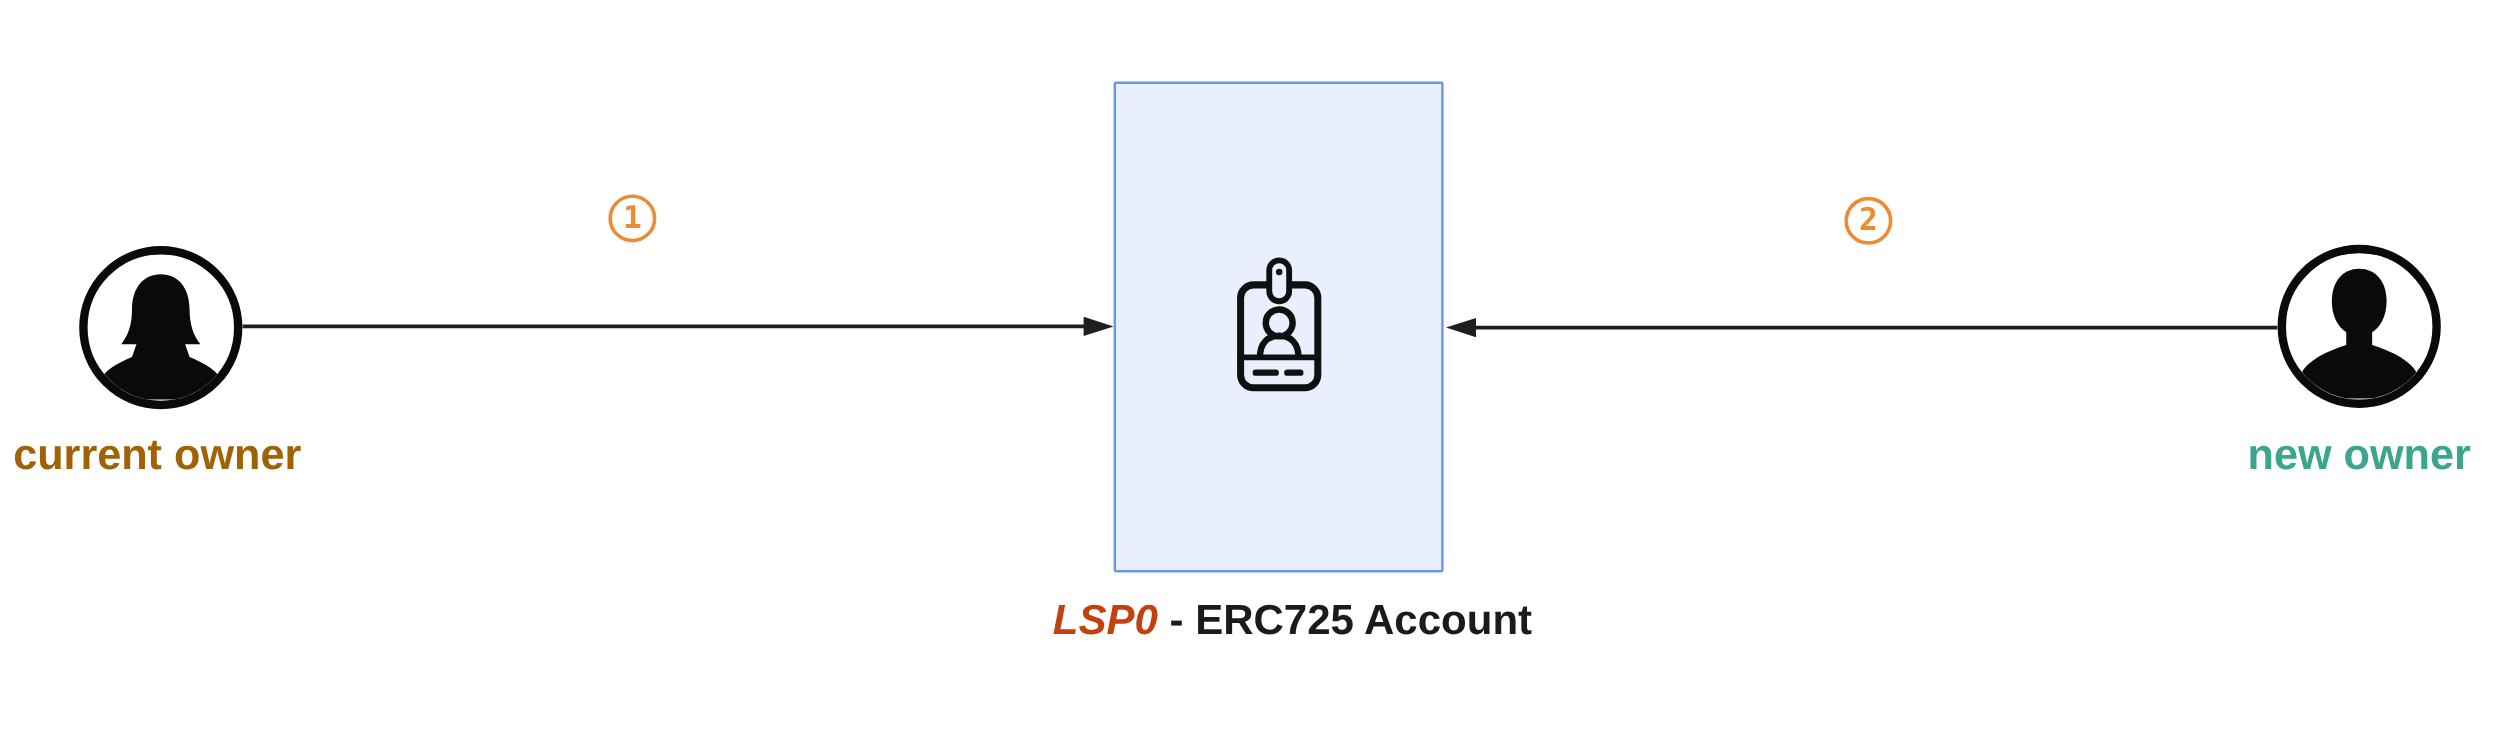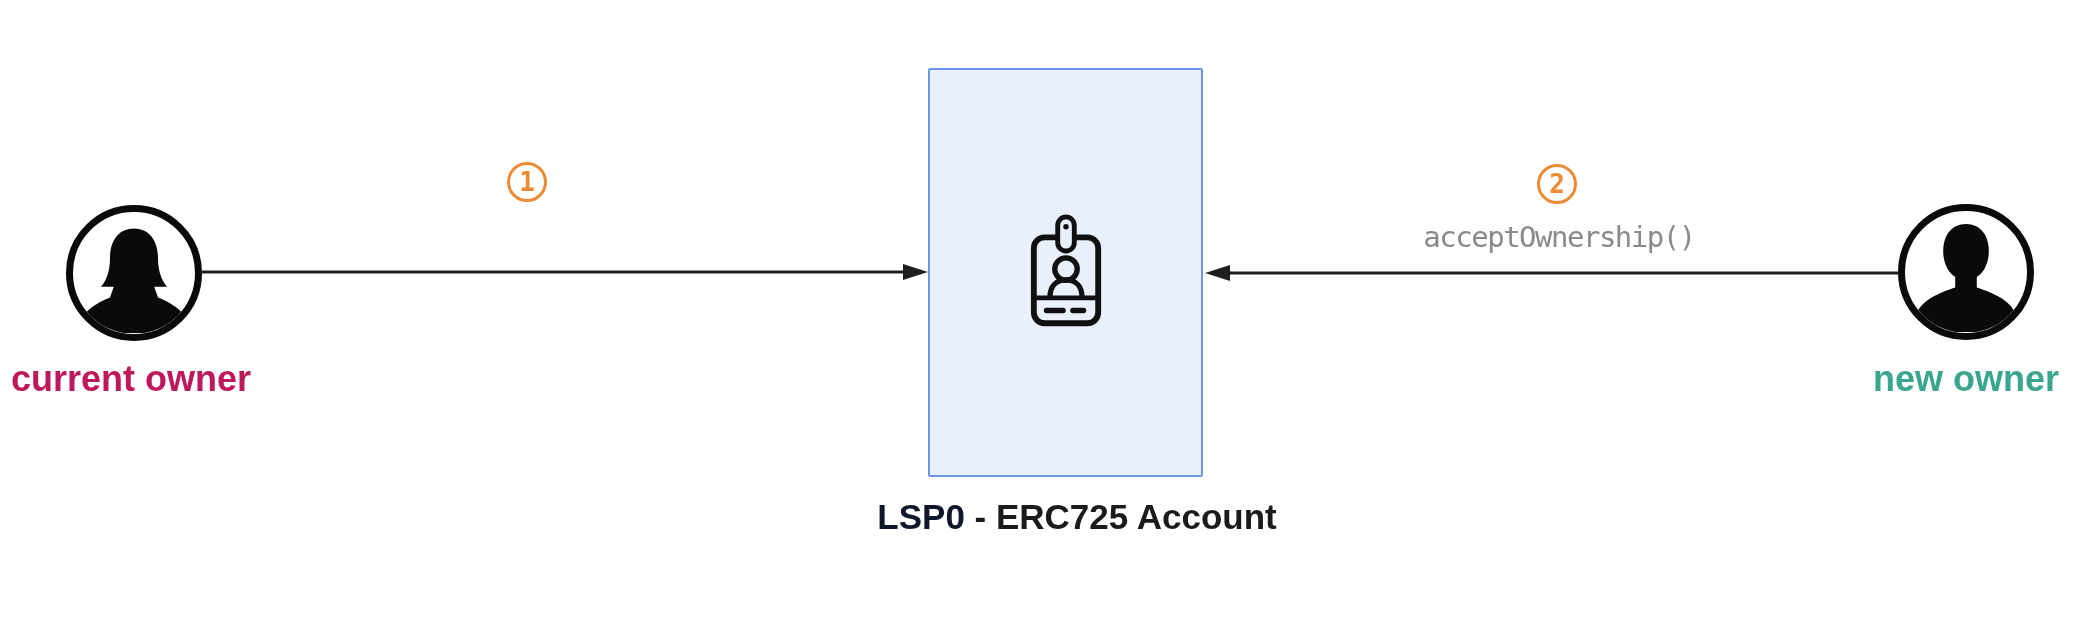--- a/index.html
+++ b/index.html
@@ -9,21 +9,21 @@
   
   .avatar{position:absolute;width:136px;height:136px;border:7px solid #0a0a0a;border-radius:50%;
           background:#ffffff;overflow:hidden;box-sizing:border-box;}
   .avatar svg{display:block;width:120px;height:120px;margin:1px;}
   .avatar-left{left:66px;top:205px;}
   .avatar-right{left:1898px;top:204px;}
 
   
   .actor-label{position:absolute;transform:translateX(-50%);font-weight:bold;font-size:36px;
                white-space:nowrap;letter-spacing:0;}
-  .label-current{left:131px;top:358px;color:#be185d;}
+  .label-current{left:131px;top:358px;color:#a16207;}
   .label-new{left:1966px;top:358px;color:#3aa68e;}
 
   
   .code-label{position:absolute;transform:translateX(-50%);white-space:nowrap;
               font-family:"DejaVu Sans Mono",monospace;font-size:29px;letter-spacing:-1.5px;
               color:#8a8a8a;line-height:36px;}
   .code-left{left:492px;top:219px;}
   .code-right{left:1559px;top:219px;}
   .code-arg{color:#3aa68e;font-weight:bold;}
 
@@ -40,21 +40,21 @@
   .arrow-left{left:202px;top:257px;}
   .arrow-right{left:1205px;top:258px;}
 
   
   .account-box{position:absolute;left:928px;top:68px;width:275px;height:409px;box-sizing:border-box;
                background:#e9effc;border:2px solid #6b96e8;border-radius:2px;
                display:flex;align-items:center;justify-content:center;}
 
   .box-caption{position:absolute;left:1077px;top:497px;transform:translateX(-50%);
                font-weight:bold;font-size:35px;white-space:nowrap;color:#1b1b1b;}
-  .caption-highlight{color:#0f172a;}
+  .caption-highlight{color:#c2410c;font-style:italic;}
 </style>
 </head>
 <body>
 
 <div class="diagram">
 
   <div class="avatar avatar-left">
     <svg viewBox="0 0 100 100" aria-hidden="true">
       <path fill="#0a0a0a" d="M50 13 C37.5 13 30 23 30 37.5 C30 47.5 27.5 55.5 22.5 61.5 L77.5 61.5 C72.5 55.5 70 47.5 70 37.5 C70 23 62.5 13 50 13 Z"></path>
       <path fill="#0a0a0a" d="M34 59 L66 59 L70 70.5 C81 75 90 80.5 93.5 88.5 L93.5 102 L6.5 102 L6.5 88.5 C10 80.5 19 75 30 70.5 Z"></path>
@@ -84,21 +84,20 @@
       <line x1="47" y1="99" x2="58" y2="99" stroke="#101010" stroke-width="5.5" stroke-linecap="round"></line>
     </svg>
   </div>
 
   <div class="box-caption"><span class="caption-highlight">LSP0</span><span> - ERC725 Account</span></div>
 
   <div class="step-badge badge-2">
     <span>2</span>
   </div>
 
-  <div class="code-label code-right">acceptOwnership()</div>
 
   <svg class="arrow arrow-right" width="693" height="30" aria-hidden="true">
     <line x1="20" y1="15" x2="693" y2="15" stroke="#1f1f1f" stroke-width="3"></line>
     <polygon points="0,15 25,7 25,23" fill="#1f1f1f"></polygon>
   </svg>
 
   <div class="avatar avatar-right">
     <svg viewBox="0 0 100 100" aria-hidden="true">
       <path fill="#0a0a0a" d="M50 10 C38 10 31 19.5 31 32.5 C31 45.5 38 56.5 50 56.5 C62 56.5 69 45.5 69 32.5 C69 19.5 62 10 50 10 Z"></path>
       <path fill="#0a0a0a" d="M41 49 L41 63 C27 67.5 13.5 74 9.5 83.5 L9.5 102 L90.5 102 L90.5 83.5 C86.5 74 73 67.5 59 63 L59 49 Z"></path>

